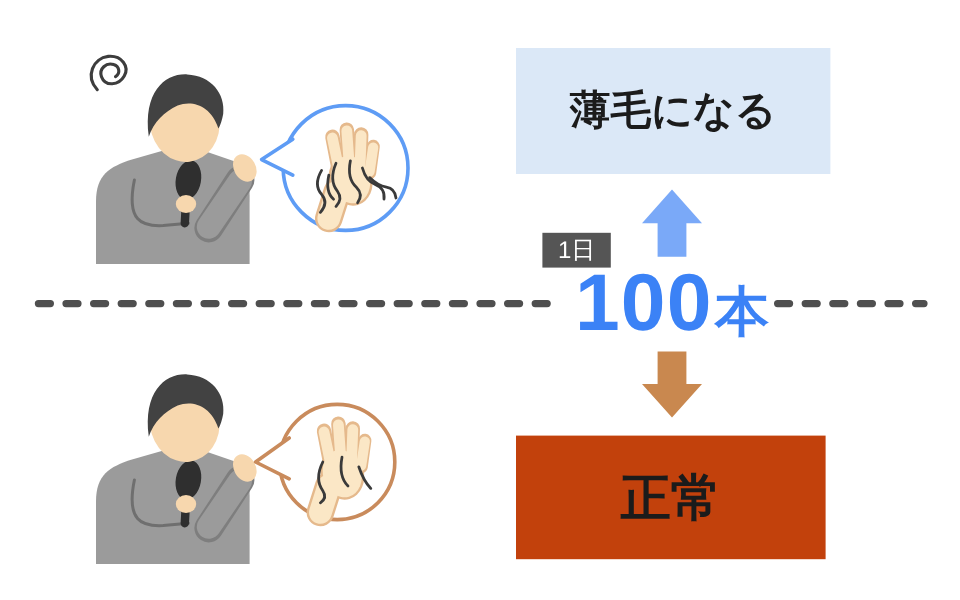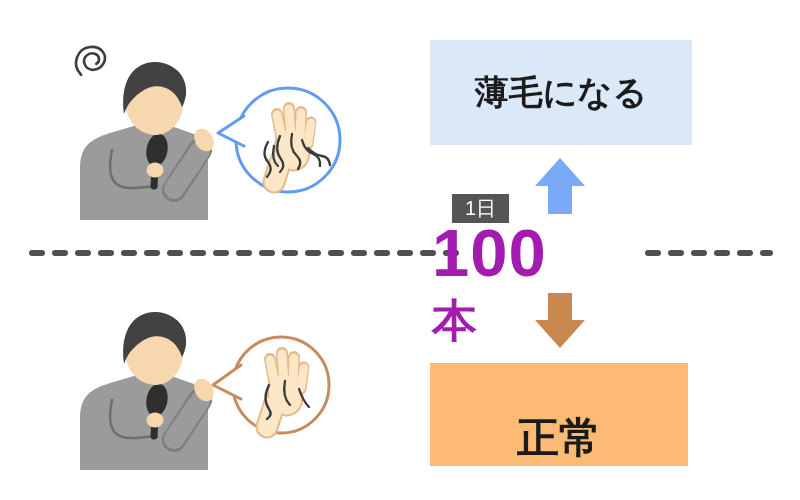--- a/index.html
+++ b/index.html
@@ -17,21 +17,21 @@
   .box-top{left:430px;top:40px;width:262px;height:105px;font-size:34px;line-height:1.3;}
   .box-bottom{left:430px;top:363px;width:258px;height:103px;font-size:42px;}
   .badge{
     position:absolute;left:452px;top:194px;width:57px;height:29px;
     display:flex;align-items:center;justify-content:center;
     color:#ffffff;font-size:20px;font-weight:normal;
   }
   .count{
     position:absolute;left:430px;top:214px;width:260px;
     display:flex;align-items:baseline;justify-content:center;
-    color:#a21caf;white-space:nowrap;flex-direction:column;
+    color:#3b82f6;white-space:nowrap;
   }
   .count-num{font-size:67px;font-weight:bold;letter-spacing:1px;}
   .count-unit{font-size:45px;font-weight:bold;margin-left:2px;}
 </style>
 </head>
 <body>
 
 <div class="canvas">
 
   <svg class="art" width="800" height="500" viewBox="0 0 800 500" xmlns="http://www.w3.org/2000/svg" xmlns:xlink="http://www.w3.org/1999/xlink">
@@ -129,17 +129,17 @@
     <div>薄毛になる</div>
   </div>
 
   <div class="badge" style="background-color: rgb(85, 85, 85);">1日</div>
 
   <div class="count">
     <span class="count-num">100</span>
     <span class="count-unit">本</span>
   </div>
 
-  <div class="box box-bottom" style="background-color: #fdba74; justify-content: flex-end;">
+  <div class="box box-bottom" style="background-color: #c2410c;">
     <div>正常</div>
   </div>
 
 </div>
 
 </body></html>

